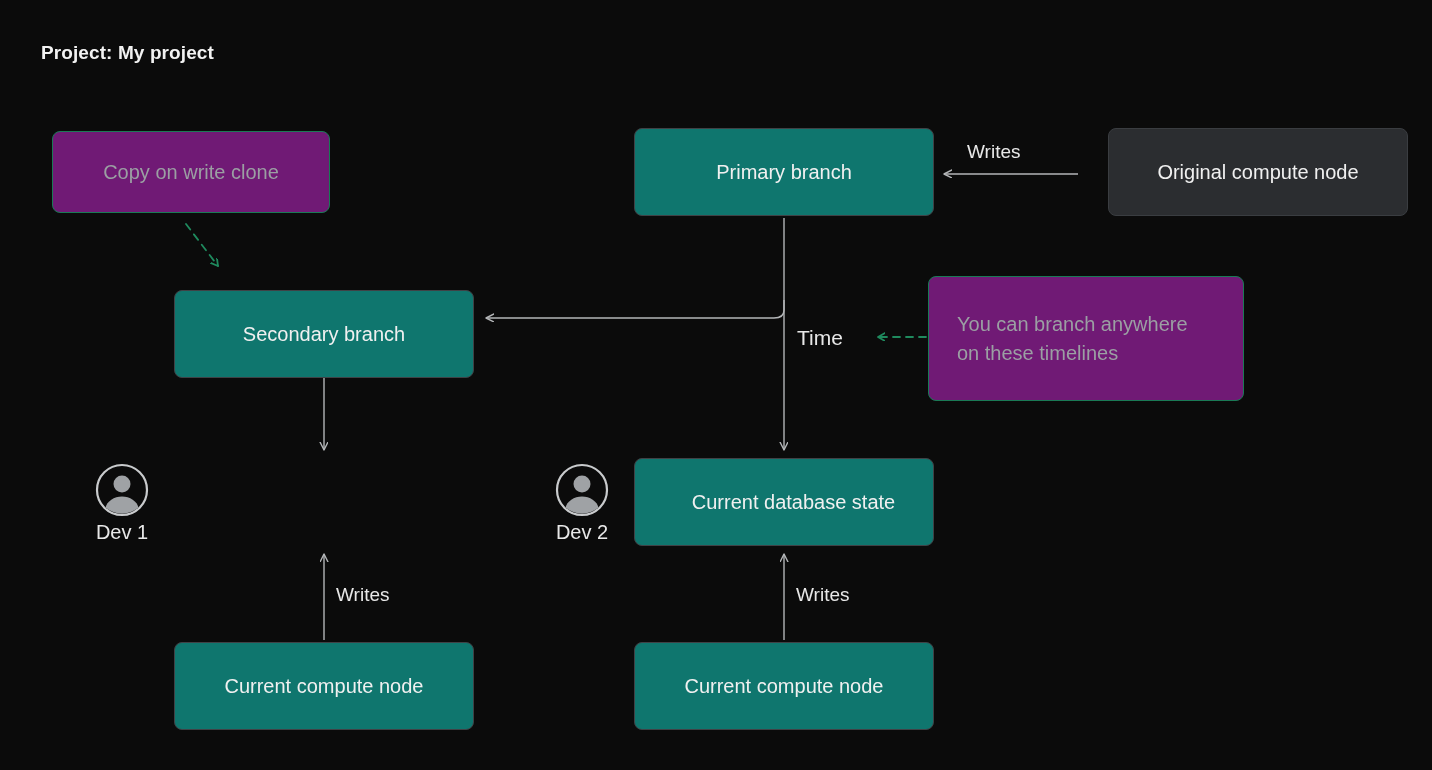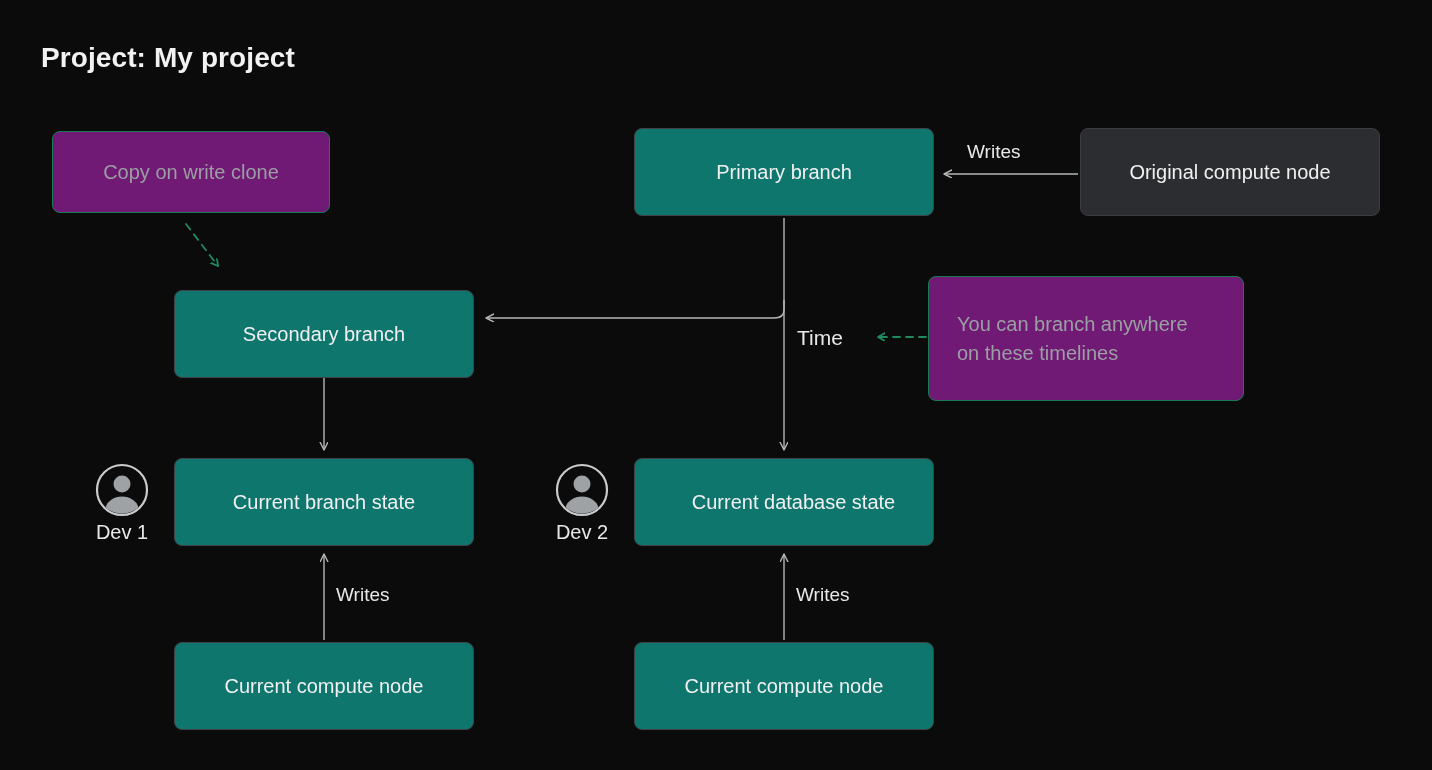--- a/index.html
+++ b/index.html
@@ -13,21 +13,21 @@
     height: 770px;
     background: #0b0b0b;
     overflow: hidden;
     font-family: "Liberation Sans", sans-serif;
   }
 
   #page-title {
     position: absolute;
     left: 41px;
     top: 42px;
-    font-size: 28px;
+    font-size: 19px;
     font-weight: bold;
     color: #f2f2f2;
     letter-spacing: 0.1px;
     white-space: nowrap;
   }
 
   
   .node {
     position: absolute;
     box-sizing: border-box;
@@ -38,20 +38,21 @@
     background: #0f766e;
     border: 1px solid #3f4246;
     color: #f0f0f0;
     font-size: 20px;
     text-align: center;
     line-height: 1.25;
   }
   .node.dim {
     background: #2b2d30;
     border-color: #3a3d41;
+    margin-left: 28px;
   }
 
   
   .callout {
     position: absolute;
     box-sizing: border-box;
     border-radius: 8px;
     background: #701a75;
     border: 1.5px solid #1a7a55;
     color: #9b9fa3;
@@ -156,23 +157,20 @@
   </div>
 
   <div class="node dim" style="left:1080px; top:128px; width:300px; height:88px;">
     <span>Original compute node</span>
   </div>
 
   <div class="node" style="left:174px; top:274px; width:300px; height:88px;margin-top:16px;">
     <span>Secondary branch</span>
   </div>
 
-  <div class="node" style="left:174px; top:458px; width:300px; height:88px;">
-    <span>Current branch state</span>
-  </div>
 
   <div class="node" style="left:634px; top:458px; width:300px; height:88px;padding-left:19px;">
     <span>Current database state</span>
   </div>
 
   <div class="node" style="left:174px; top:642px; width:300px; height:88px;">
     <span>Current compute node</span>
   </div>
 
   <div class="node" style="left:634px; top:642px; width:300px; height:88px;">

